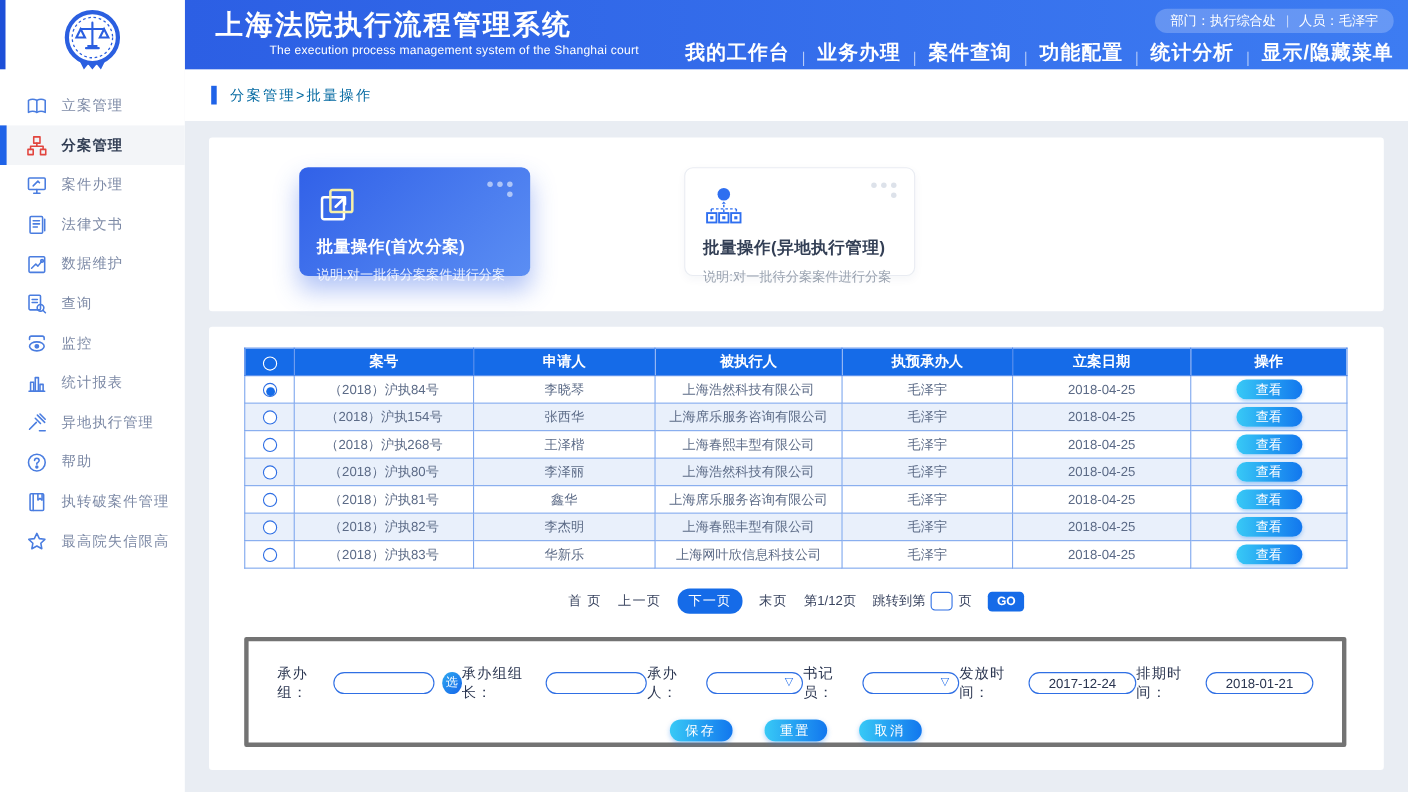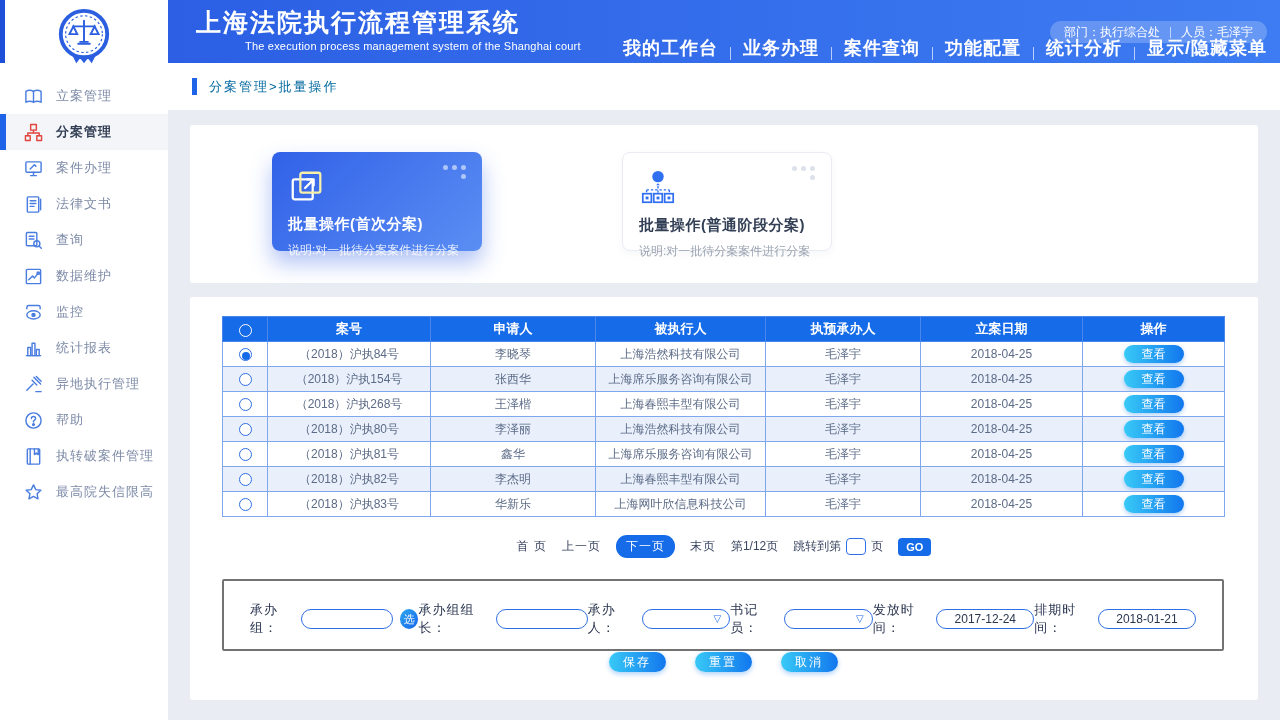--- a/index.html
+++ b/index.html
@@ -20,21 +20,21 @@
   .menu-item.active::before { content:""; position:absolute; left:0; top:0; width:6px; height:36px; background:#1f63e8; }
   .menu-item.active .mi-label { color:#333f55; font-weight:bold; }
   svg.ic { stroke:#4a7de0; fill:none; stroke-width:1.5; stroke-linecap:round; stroke-linejoin:round; }
   svg.ic.red { stroke:#e2453e; }
 
   
   .header { position:absolute; left:168px; top:0; width:1112px; height:63px;
             background:linear-gradient(90deg,#2c5fe4,#3d7cf2); color:#fff; z-index:2; }
   .app-title { position:absolute; left:28px; top:6px; font-size:25px; font-weight:bold; letter-spacing:2px; }
   .app-subtitle { position:absolute; left:29px; top:40px; font-size:11px; letter-spacing:.2px;margin-left:48px; }
-  .user-pill { position:absolute; right:13px; top:21px; height:22px; background:rgba(255,255,255,.22);
+  .user-pill { position:absolute; right:13px; top:8px; height:22px; background:rgba(255,255,255,.22);
                border-radius:11px; display:flex; align-items:center; padding:0 14px; font-size:12px; gap:10px; }
   .user-pill .vsep { width:1px; height:11px; background:rgba(255,255,255,.6); }
   .top-nav { position:absolute; right:13px; top:36px; display:flex; align-items:flex-end; gap:12px;
              font-size:18px; font-weight:bold; }
   .top-nav .navlink { cursor:pointer; letter-spacing:1px; }
   .top-nav .vsep { width:1px; height:13px; background:rgba(255,255,255,.65); }
 
   
   .crumb-bar { position:absolute; left:168px; top:63px; width:1112px; height:47px; background:#fff; z-index:1; }
   .crumb-inner { display:flex; align-items:center; height:100%; padding-left:24px; }
@@ -83,22 +83,22 @@
   
   .pager { margin-top:18px; display:flex; align-items:center; justify-content:center; gap:15px;
            font-size:12px; color:#3a4560; }
   .pager .pg { cursor:pointer; letter-spacing:1px; }
   .pager .pg.current { background:#156be8; color:#fff; padding:3px 10px; border-radius:11px; }
   .jump-box { width:20px; height:17px; border:1px solid #2f6fe4; border-radius:4px; font-size:11px; text-align:center; }
   .go-btn { background:#156be8; color:#fff; font-size:11px; font-weight:bold; padding:3px 8px;
             border-radius:4px; border:none; cursor:pointer; }
 
   
-  .assign-box { width:1002px; margin:21px 0 0 32px; border:2px solid #737373; border-radius:2px;
-                height:72px; padding:20px 26px 0; }
+  .assign-box { width:1002px; margin:21px 0 0 32px; border:4px solid #737373; border-radius:2px;
+                height:100px; padding:20px 26px 0; }
   .fields-row { display:flex; align-items:center; justify-content:space-between; }
   .field { display:flex; align-items:center; }
   .field label { font-size:13px; color:#2a3550; letter-spacing:1px; }
   .pill-input { width:92px; height:20px; border:1.5px solid #2f6fe4; border-radius:10px; font-size:12px;
                 color:#2a3550; text-align:center; outline:none; background:#fff; font-family:inherit; }
   .pill-select { position:relative; width:92px; height:20px; border:1.5px solid #2f6fe4; border-radius:10px;
                  background:#fff; cursor:pointer; }
   .pill-select .arrow { position:absolute; right:8px; top:3px; font-size:10px; color:#1f6be8; }
   .pick-btn { width:20px; height:20px; border-radius:50%; border:none; margin-left:7px; cursor:pointer;
               background:linear-gradient(135deg,#2ea8f0,#1665ea); color:#fff; font-size:11px; line-height:20px;
@@ -164,37 +164,37 @@
         <svg class="ic" width="19" height="19" viewBox="0 0 20 20">
             <rect x="3.5" y="2" width="12" height="16" rx="1"></rect>
             <path d="M6.5 6h6M6.5 9h6M6.5 12h4M17.5 4.5v11"></path>
           </svg>
       </span>
       <span class="mi-label">法律文书</span>
     </div>
     <div class="menu-item">
       <span class="mi-icon">
         <svg class="ic" width="19" height="19" viewBox="0 0 20 20">
+            <rect x="2.5" y="2.5" width="15" height="15" rx="1"></rect>
+            <path d="M5 13.5l4-4 2 2 4-5"></path>
+            <circle cx="15" cy="6.5" r="1.3"></circle>
+          </svg>
+      </span>
+      <span class="mi-label">数据维护</span>
+    </div>
+    <div class="menu-item">
+      <span class="mi-icon">
+        <svg class="ic" width="19" height="19" viewBox="0 0 20 20">
             <rect x="2.5" y="1.5" width="11" height="14" rx="1"></rect>
             <path d="M5.5 5.5h5M5.5 8.5h5"></path>
             <circle cx="13.5" cy="13.5" r="3.2"></circle>
             <path d="M15.8 15.8l2.4 2.4"></path>
           </svg>
       </span>
       <span class="mi-label">查询</span>
-    </div>
-    <div class="menu-item">
-      <span class="mi-icon">
-        <svg class="ic" width="19" height="19" viewBox="0 0 20 20">
-            <rect x="2.5" y="2.5" width="15" height="15" rx="1"></rect>
-            <path d="M5 13.5l4-4 2 2 4-5"></path>
-            <circle cx="15" cy="6.5" r="1.3"></circle>
-          </svg>
-      </span>
-      <span class="mi-label">数据维护</span>
     </div>
     <div class="menu-item">
       <span class="mi-icon">
         <svg class="ic" width="19" height="19" viewBox="0 0 20 20">
             <path d="M3 6V4.5c0-1 .8-1.8 1.8-1.8h10.4c1 0 1.8.8 1.8 1.8V6"></path>
             <ellipse cx="10" cy="12.5" rx="7" ry="4.3"></ellipse>
             <circle cx="10" cy="12.5" r="1.6" fill="#4a7de0"></circle>
           </svg>
       </span>
       <span class="mi-label">监控</span>
@@ -317,21 +317,21 @@
             <path d="M20 14v3M20 15l-2 2h4z" fill="#2f6ff0"></path>
             <path d="M8 22h24M8 22v3M20 18v7M32 22v3" stroke="#2f6ff0" stroke-width="1.4" stroke-dasharray="2.5 2" fill="none"></path>
             <rect x="4" y="26" width="9" height="9" fill="none" stroke="#2f6ff0" stroke-width="1.8"></rect>
             <rect x="7" y="29" width="3" height="3" fill="#2f6ff0"></rect>
             <rect x="15.5" y="26" width="9" height="9" fill="none" stroke="#2f6ff0" stroke-width="1.8"></rect>
             <rect x="18.5" y="29" width="3" height="3" fill="#2f6ff0"></rect>
             <rect x="27" y="26" width="9" height="9" fill="none" stroke="#2f6ff0" stroke-width="1.8"></rect>
             <rect x="30" y="29" width="3" height="3" fill="#2f6ff0"></rect>
           </svg>
         </div>
-        <div class="card-title">批量操作(普通阶段分案)</div>
+        <div class="card-title">批量操作(异地执行管理)</div>
         <div class="card-desc">说明:对一批待分案案件进行分案</div>
       </div>
     </div>
   </div>
 
   <div class="panel table-panel">
     <table class="case-table">
       <colgroup>
         <col style="width:45px">
           <col style="width:163px">

